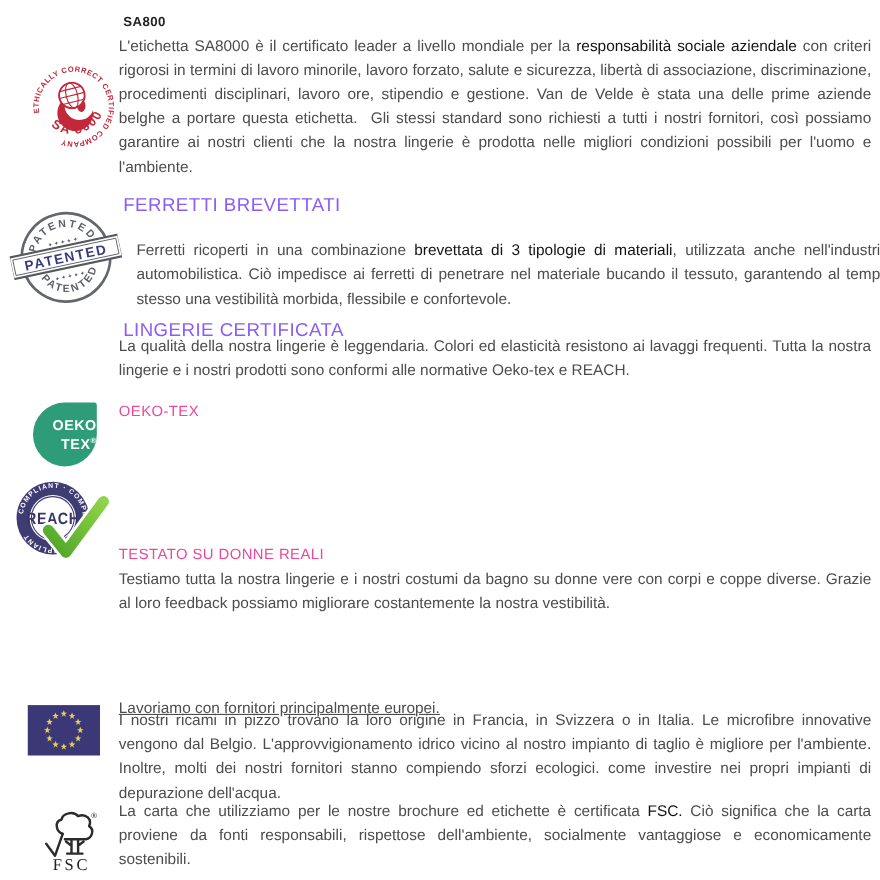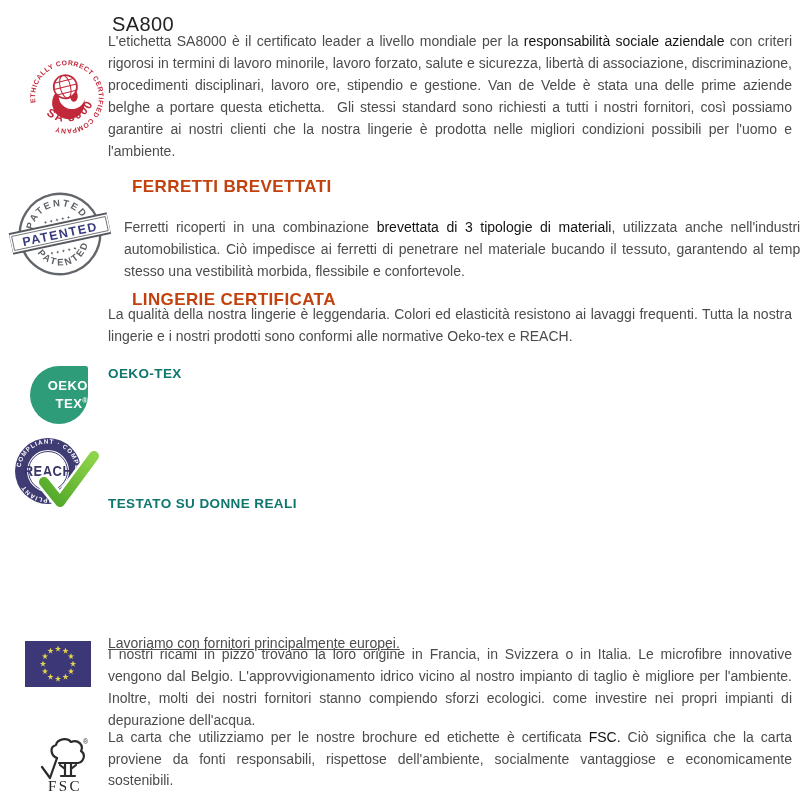--- a/index.html
+++ b/index.html
@@ -1,23 +1,23 @@
 <!DOCTYPE html>
 <html><head>
 <meta charset="utf-8">
 <style>
   html,body{margin:0;padding:0;background:#fff;}
   .page{
     position:relative;width:800px;height:800px;background:#ffffff;
     font-family:"Liberation Sans","DejaVu Sans",sans-serif;overflow:hidden;
   }
   .abs{position:absolute;}
-  .h1{font-size:20px;font-weight:400;color:#232323;letter-spacing:.4px;}
-  .h2{font-size:17px;font-weight:700;color:#c2410c;letter-spacing:.4px;margin-left:20px;}
-  .lbl{font-size:13.5px;font-weight:700;color:#0f766e;letter-spacing:.4px;}
+  .h1{font-size:12px;font-weight:700;color:#232323;letter-spacing:.4px;}
+  .h2{font-size:17px;font-weight:400;color:#8b5cf6;letter-spacing:.4px;}
+  .lbl{font-size:13.5px;font-weight:400;color:#ec4899;letter-spacing:.4px;}
   .body{
     font-size:14px;line-height:22px;color:#4c4c4c;text-align:justify;
     width:684px;
   }
   .body b{color:#121212;font-weight:400;}
   .nj{text-align:left;}
   
   .oeko{
     width:58px;height:58px;background:#2f9c79;
     border-radius:50% 4% 50% 50%;
@@ -106,20 +106,21 @@
       <textPath href="#reach-ring" startOffset="2%">COMPLIANT · COMPLIANT · COMPLIANT</textPath>
     </text>
     <text x="34" y="42" font-size="13" font-weight="bold" fill="#3a3768" text-anchor="middle" letter-spacing="0.5" transform="scale(1,1.15) translate(0,-5.2)">REACH</text>
     <path d="M30,48 L46,68 L80,22" fill="none" stroke="#ffffff" stroke-width="15" stroke-linecap="round" stroke-linejoin="round"></path>
     <path d="M30,48 L46,68 L80,22" fill="none" stroke="url(#checkgrad)" stroke-width="10" stroke-linecap="round" stroke-linejoin="round"></path>
   </svg>
 
 
   <div class="abs lbl" style="left:108px;top:496px;">TESTATO SU DONNE REALI</div>
 
+  <p class="abs body" style="left:108px;top:515px;margin:0;">Testiamo tutta la nostra lingerie e i nostri costumi da bagno su donne vere con corpi e coppe diverse. Grazie al loro feedback possiamo migliorare costantemente la nostra vestibilità.</p>
 
   <svg class="abs euflag" style="left:25px;top:641px;" viewBox="0 0 66 46">
     <defs>
       <path id="eustar" d="M0,-3.3 L0.97,-1.02 3.14,-1.02 1.08,0.39 1.94,2.67 0,1.26 -1.94,2.67 -1.08,0.39 -3.14,-1.02 -0.97,-1.02 Z" fill="#e3d34f"></path>
     </defs>
     <rect width="66" height="46" fill="#3c3877"></rect>
     <use href="#eustar" transform="translate(48,23)"></use>
     <use href="#eustar" transform="translate(46,30.5)"></use>
     <use href="#eustar" transform="translate(40.5,36)"></use>
     <use href="#eustar" transform="translate(33,38)"></use>

